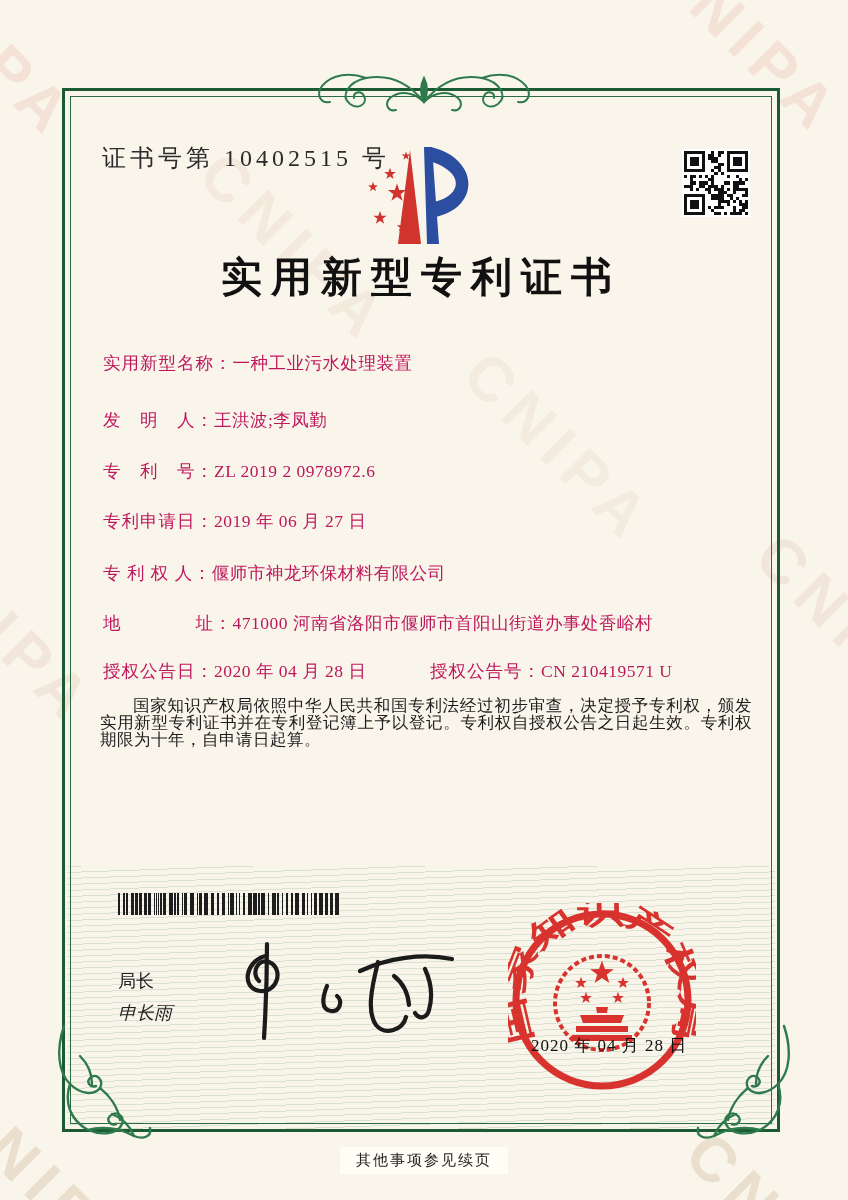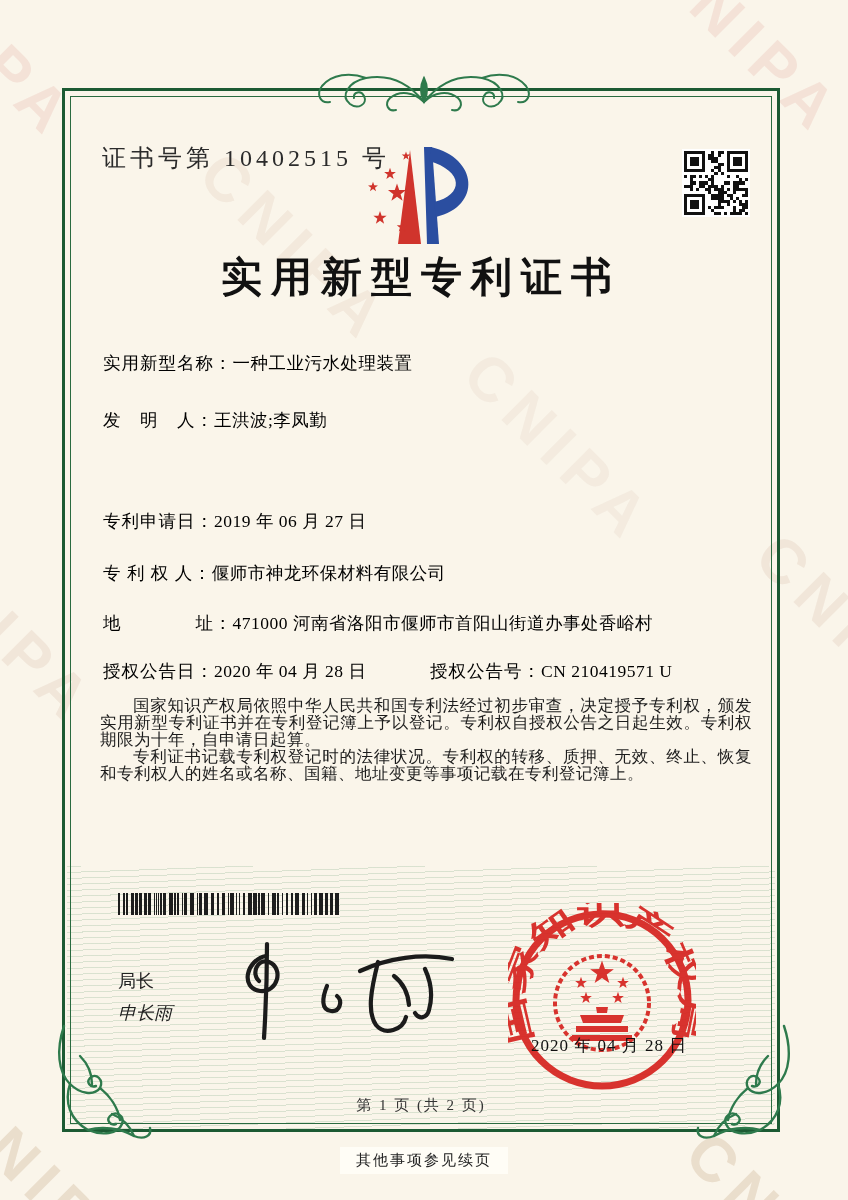--- a/index.html
+++ b/index.html
@@ -27,21 +27,21 @@
   .guilloche{position:absolute;left:67px;top:866px;width:708px;height:264px;
              background:repeating-linear-gradient(178deg,rgba(142,180,146,.30) 0 1px,rgba(142,180,146,0) 1px 6px);}
   .ornament{position:absolute;pointer-events:none;}
   
   .cert-no{position:absolute;left:102px;top:142px;font-size:24px;letter-spacing:4px;color:#2b2b2b;}
   .logo{position:absolute;left:360px;top:134px;}
   .qr{position:absolute;left:682px;top:149px;width:64px;height:64px;background:#fff;padding:2px;}
   .title{position:absolute;left:62px;top:250px;width:718px;text-align:center;
          font-size:41px;font-weight:bold;letter-spacing:9px;color:#111;}
   
-  .field{position:absolute;left:103px;font-size:17.5px;white-space:nowrap;color:#000000;}
+  .field{position:absolute;left:103px;font-size:17.5px;white-space:nowrap;color:#be185d;}
   .field .lbl{letter-spacing:1px;}
   .field .val{letter-spacing:.5px;}
   .f0{top:351px;} .f1{top:408px;} .f2{top:459px;} .f3{top:509px;} .f4{top:561px;} .f5{top:611px;}
   .grant{top:659px;}
   .grant .no-label{position:absolute;left:327px;white-space:nowrap;}
   
   .paras{position:absolute;left:100px;top:697px;width:652px;font-size:16.5px;line-height:17px;
          text-align:justify;color:#1c1c1c;}
   .paras p{margin:0;text-indent:2em;letter-spacing:.5px;}
   
@@ -264,37 +264,39 @@
     </svg>
 
   <div class="title">实用新型专利证书</div>
 
   <div class="field f0">
     <span class="lbl">实用新型名称：</span><span class="val">一种工业污水处理装置</span>
   </div>
   <div class="field f1">
     <span class="lbl">发　明　人：</span><span class="val">王洪波;李凤勤</span>
   </div>
+  <div class="field f2">
+    <span class="lbl">专　利　号：</span><span class="val">ZL 2019 2 0978972.6</span>
+  </div>
   <div class="field f3">
     <span class="lbl">专利申请日：</span><span class="val">2019 年 06 月 27 日</span>
   </div>
   <div class="field f4">
     <span class="lbl">专 利 权 人：</span><span class="val">偃师市神龙环保材料有限公司</span>
   </div>
   <div class="field f5">
     <span class="lbl">地　　　　址：</span><span class="val">471000 河南省洛阳市偃师市首阳山街道办事处香峪村</span>
   </div>
   <div class="field grant">
     <span class="lbl">授权公告日：</span><span class="val">2020 年 04 月 28 日</span>
     <span class="no-label"><span class="lbl">授权公告号：</span><span class="val">CN 210419571 U</span></span>
   </div>
 
   <div class="paras">
     <p>国家知识产权局依照中华人民共和国专利法经过初步审查，决定授予专利权，颁发实用新型专利证书并在专利登记簿上予以登记。专利权自授权公告之日起生效。专利权期限为十年，自申请日起算。</p>
-    <p>专利证书记载专利权登记时的法律状况。专利权的转移、质押、无效、终止、恢复和专利权人的姓名或名称、国籍、地址变更等事项记载在专利登记簿上。</p>
   </div>
 
   <svg class="barcode" width="226" height="22" viewBox="0 0 226 22" shape-rendering="crispEdges">
       <rect x="0" y="0" width="2" height="22" fill="#1d1d1d"></rect>
       <rect x="5" y="0" width="2" height="22" fill="#1d1d1d"></rect>
       <rect x="8" y="0" width="2" height="22" fill="#1d1d1d"></rect>
       <rect x="13" y="0" width="3" height="22" fill="#1d1d1d"></rect>
       <rect x="17" y="0" width="3" height="22" fill="#1d1d1d"></rect>
       <rect x="21" y="0" width="3" height="22" fill="#1d1d1d"></rect>
       <rect x="26" y="0" width="3" height="22" fill="#1d1d1d"></rect>
@@ -373,19 +375,18 @@
       <polygon points="0,-10 2.35,-3.24 9.51,-3.09 3.8,1.24 5.88,8.09 0,4 -5.88,8.09 -3.8,1.24 -9.51,-3.09 -2.35,-3.24" transform="translate(78,95) scale(0.62)"></polygon>
       <polygon points="0,-10 2.35,-3.24 9.51,-3.09 3.8,1.24 5.88,8.09 0,4 -5.88,8.09 -3.8,1.24 -9.51,-3.09 -2.35,-3.24" transform="translate(110,95) scale(0.62)"></polygon>
       <path d="M72,112 L116,112 L113,120 L75,120 Z"></path>
       <path d="M68,123 L120,123 L120,129 L68,129 Z"></path>
       <path d="M64,132 L124,132 L124,138 L64,138 Z"></path>
       <path d="M88,104 L100,104 L99,110 L89,110 Z"></path>
     </g>
   </svg>
   <div class="stamp-date">2020 年 04 月 28 日</div>
 
-  <div class="page-no">第 1 页 (共 2 页)</div>
 
   <div class="foot-note">
     <span>其他事项参见续页</span>
   </div>
 
 </div>
 
 </body></html>

